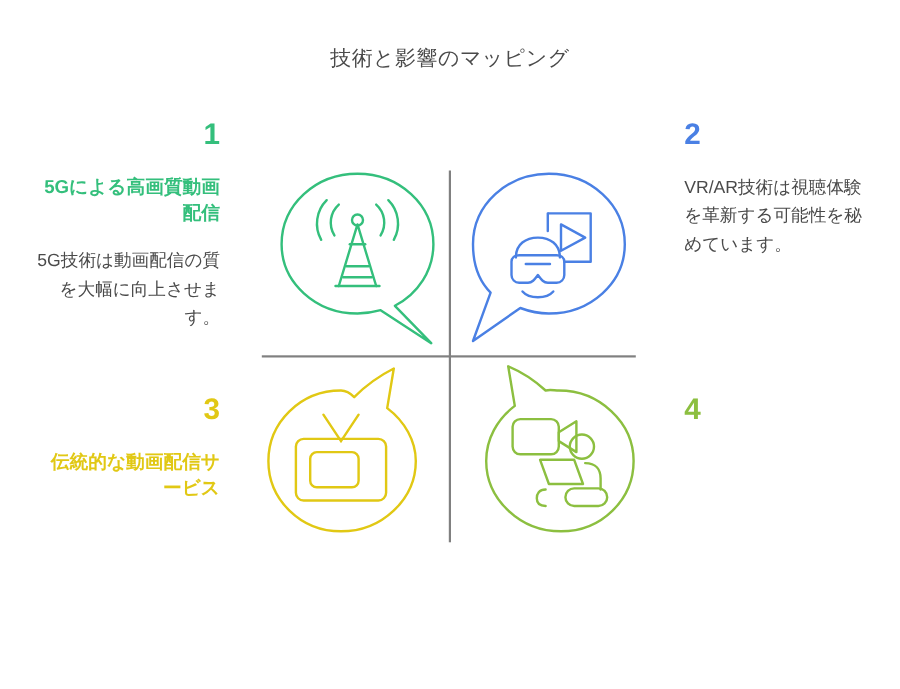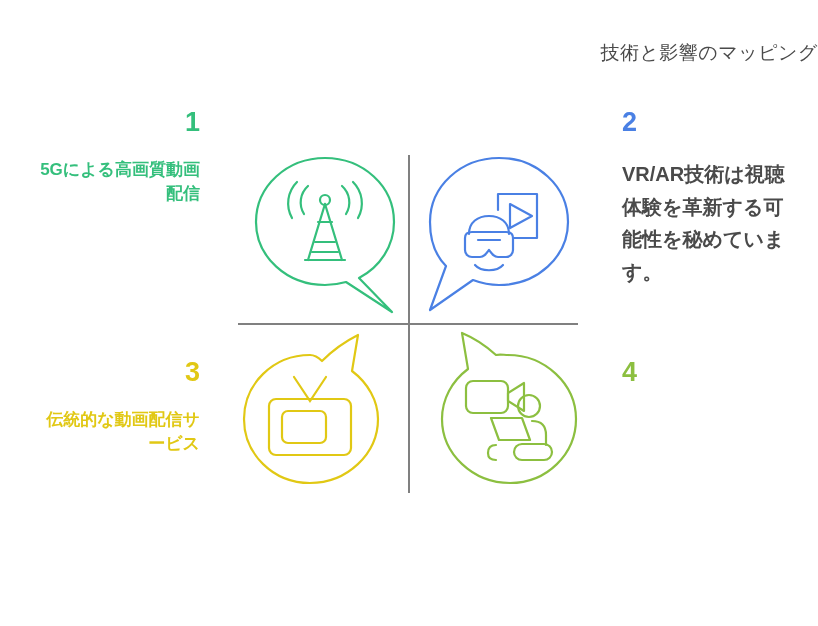--- a/index.html
+++ b/index.html
@@ -21,21 +21,21 @@
     width: 818px;
     height: 626px;
   }
 
   
   .chart-title {
     position: absolute;
     left: 0;
     top: 40px;
     width: 818px;
-    text-align: right;
+    text-align: center;
     font-size: 19px;
     font-weight: 400;
     color: #4a4a4a;
     letter-spacing: 0.5px;
   }
 
   
   .divider-h {
     position: absolute;
     left: 238px;
@@ -88,22 +88,22 @@
 
   .quad-heading {
     font-size: 17px;
     font-weight: bold;
     line-height: 1.38;
     margin-bottom: 14px;
     text-align: right;
   }
 
   .quad-body {
-    font-size: 20px;
-    font-weight: 700;
+    font-size: 16px;
+    font-weight: 400;
     line-height: 1.62;
     color: #4a4a4a;
     margin-top: 20px;
   }
 
   
   .accent-1 { color: #34bf7c; }
   .accent-2 { color: #4a80e4; }
   .accent-3 { color: #e1c814; }
   .accent-4 { color: #8cbf40; }
@@ -175,20 +175,21 @@
       <path d="M120 94 C130 94 134 100 134 108 L134 118" stroke="#8cbf40" stroke-width="2.2" fill="none" stroke-linecap="round"></path>
 
       <rect x="102" y="117" width="38" height="16" rx="8" stroke="#8cbf40" stroke-width="2.2" fill="none"></rect>
       <path d="M84 118 C78 118 76 122 76 126 C76 130 78 133 84 133" stroke="#8cbf40" stroke-width="2.2" fill="none" stroke-linecap="round"></path>
     </svg>
   </div>
 
   <div class="quad-text align-right" id="quad-text-1">
     <div class="quad-number accent-1">1</div>
     <div class="quad-heading accent-1">5Gによる高画質動画配信</div>
+    <div class="quad-body">5G技術は動画配信の質を大幅に向上させます。</div>
   </div>
 
   <div class="quad-text align-left" id="quad-text-2">
     <div class="quad-number accent-2">2</div>
     <div class="quad-body">VR/AR技術は視聴体験を革新する可能性を秘めています。</div>
   </div>
 
   <div class="quad-text align-right" id="quad-text-3">
     <div class="quad-number accent-3">3</div>
     <div class="quad-heading accent-3">伝統的な動画配信サービス</div>

